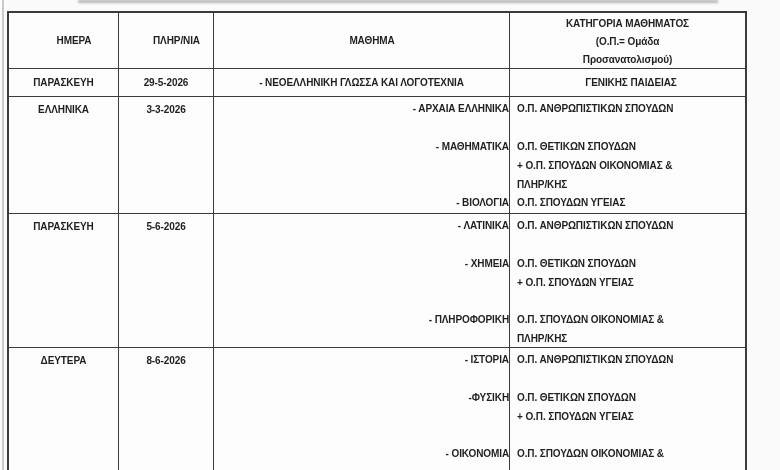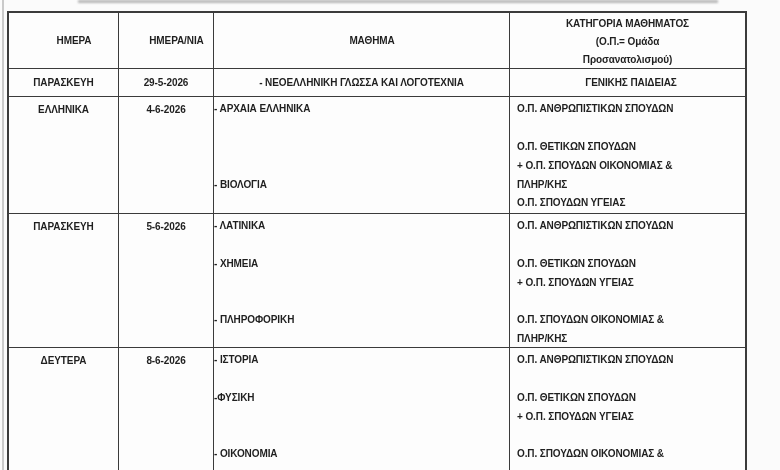--- a/index.html
+++ b/index.html
@@ -82,38 +82,38 @@
     text-align: center;
   }
   .hline { height: 18.1px; line-height: 18.1px; white-space: nowrap; }
   .lines { padding-top: 3px; }
   .line {
     height: 18.9px;
     line-height: 18.9px;
     white-space: nowrap;
     overflow: hidden;
   }
-  .subject-cell { text-align: left; }
+  .subject-cell { text-align: right; }
   .category-cell { padding-left: 7px; text-align: left; }
 </style>
 </head>
 <body>
 
 <div class="stage">
   <div class="page-edge-left"></div>
   <div class="top-smudge"></div>
 
   <div class="exam-table">
 
     <div class="row row-header">
       <div class="cell headcell">
         <span>ΗΜΕΡΑ</span>
       </div>
       <div class="cell headcell">
-        <span>ΗΜΕΡΑ/ΝΙΑ</span>
+        <span>ΠΛΗΡ/ΝΙΑ</span>
       </div>
       <div class="cell headcell">
         <span>ΜΑΘΗΜΑ</span>
       </div>
       <div class="cell headcell-multi">
         <div class="hline">ΚΑΤΗΓΟΡΙΑ ΜΑΘΗΜΑΤΟΣ</div>
         <div class="hline">(Ο.Π.= Ομάδα</div>
         <div class="hline">Προσανατολισμού)</div>
       </div>
     </div>
@@ -131,25 +131,26 @@
       <div class="cell category-cell vcenter" style="justify-content:center;">
         <span>ΓΕΝΙΚΗΣ ΠΑΙΔΕΙΑΣ</span>
       </div>
     </div>
 
     <div class="row row-r2">
       <div class="cell cell-center cell-top">
         <span>ΕΛΛΗΝΙΚΑ</span>
       </div>
       <div class="cell cell-center cell-top">
-        <span>4-6-2026</span>
+        <span>3-3-2026</span>
       </div>
       <div class="cell subject-cell lines">
         <div class="line">- ΑΡΧΑΙΑ ΕΛΛΗΝΙΚΑ</div>
         <div class="line"></div>
+        <div class="line">- ΜΑΘΗΜΑΤΙΚΑ</div>
         <div class="line"></div>
         <div class="line"></div>
         <div class="line">- ΒΙΟΛΟΓΙΑ</div>
       </div>
       <div class="cell category-cell lines">
         <div class="line">Ο.Π. ΑΝΘΡΩΠΙΣΤΙΚΩΝ ΣΠΟΥΔΩΝ</div>
         <div class="line"></div>
         <div class="line">Ο.Π. ΘΕΤΙΚΩΝ ΣΠΟΥΔΩΝ</div>
         <div class="line">+ Ο.Π. ΣΠΟΥΔΩΝ ΟΙΚΟΝΟΜΙΑΣ &amp;</div>
         <div class="line">ΠΛΗΡ/ΚΗΣ</div>

